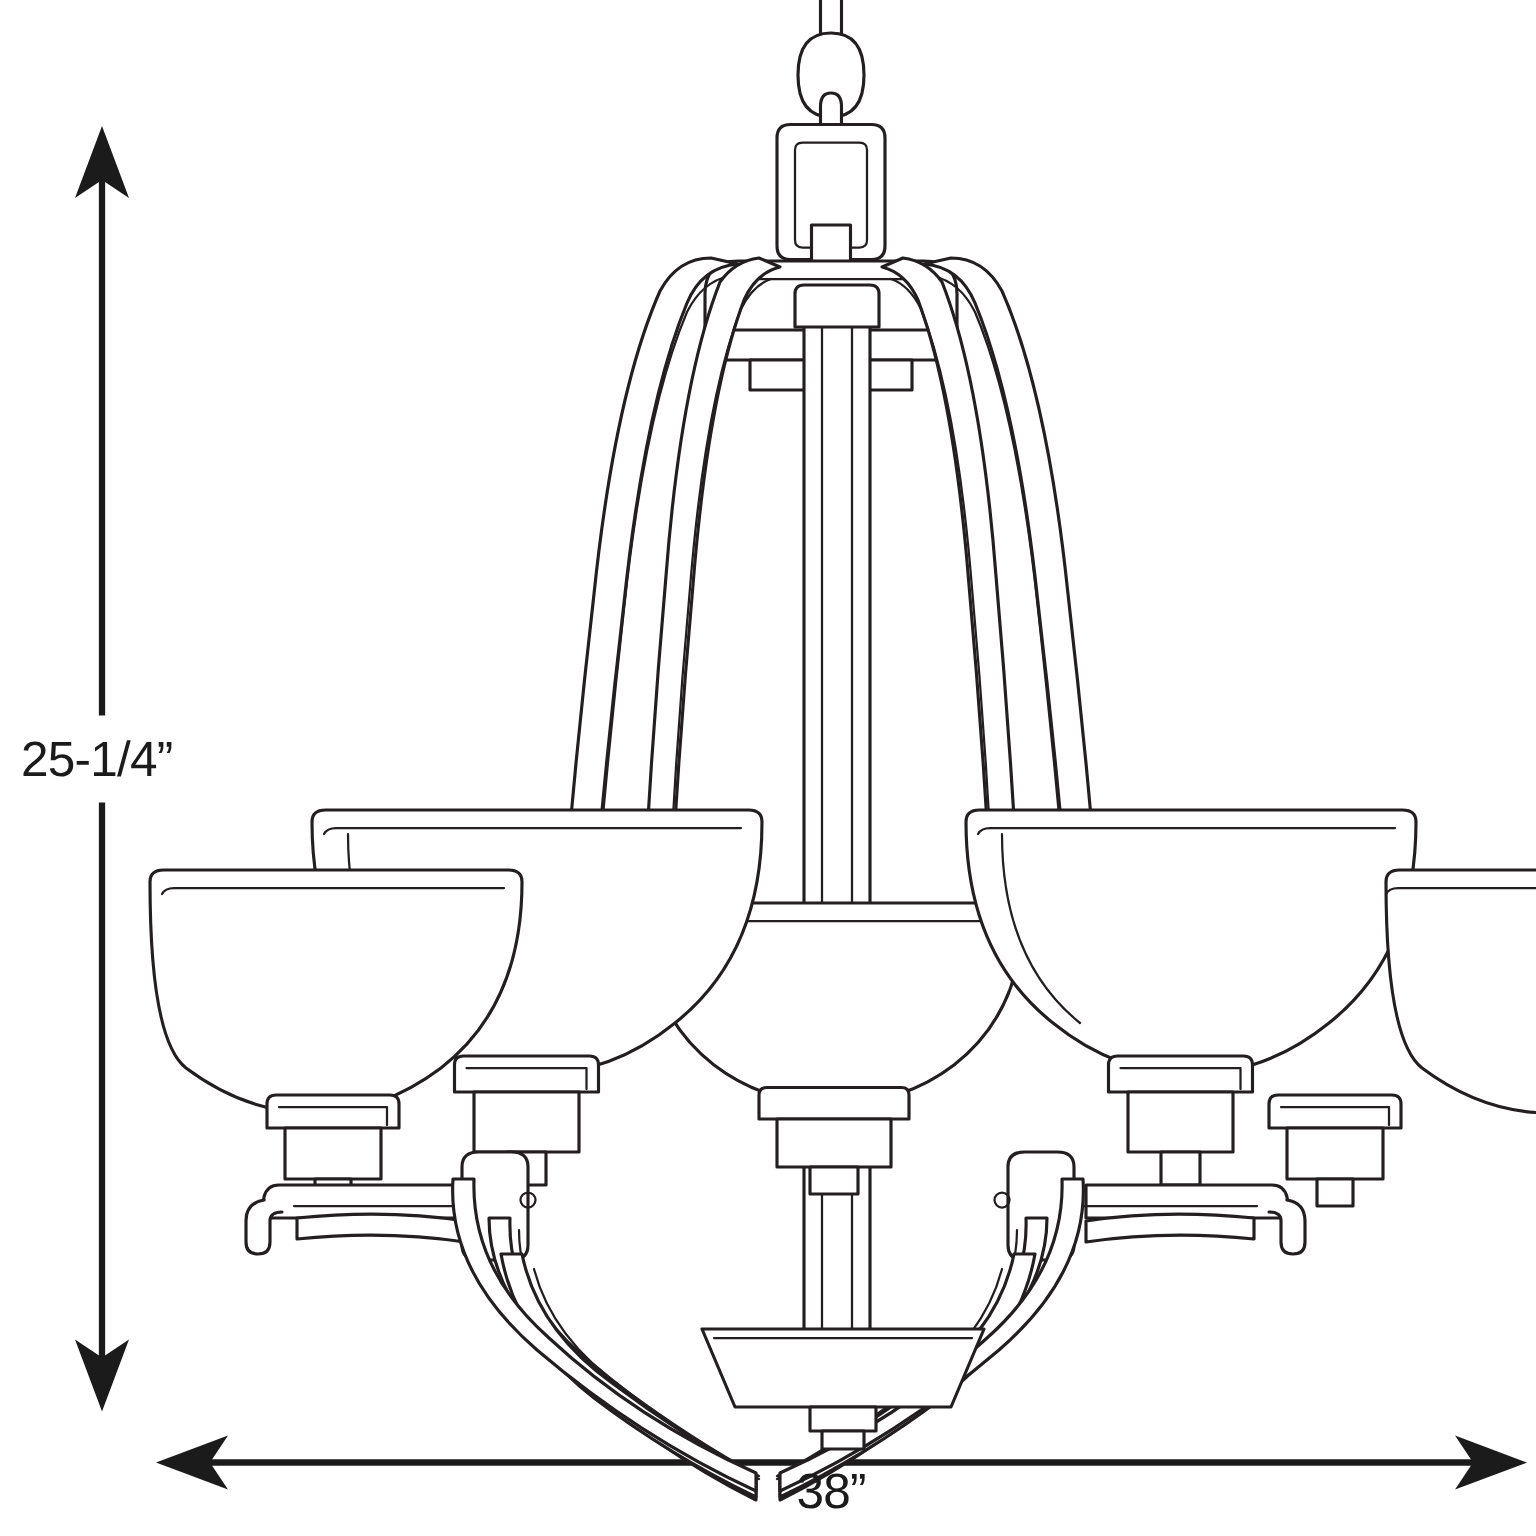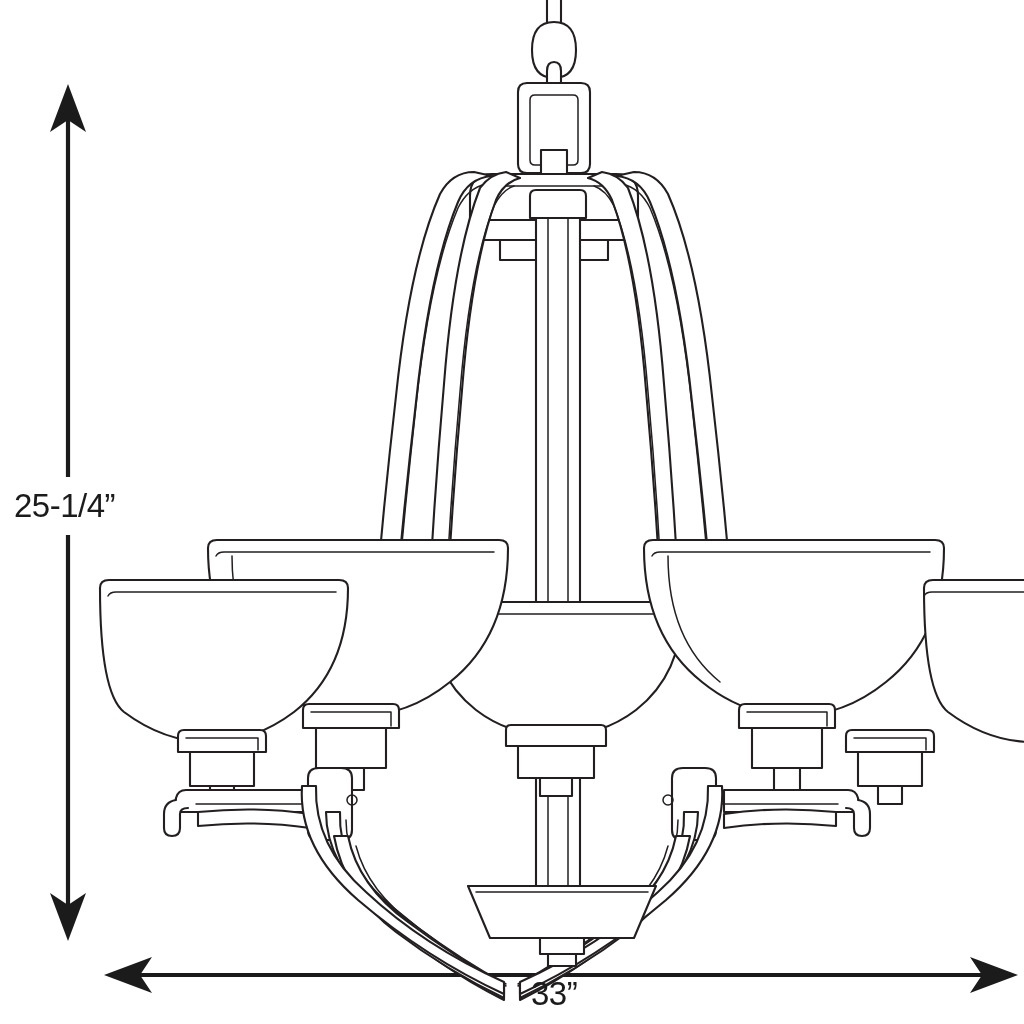--- a/index.html
+++ b/index.html
@@ -215,15 +215,15 @@
       <g>
         <path class="lnf" d="M540,938 h44 v16 h-44 z"></path>
         <path class="lnf" d="M548,954 h28 v12 h-28 z"></path>
       </g>
 
     </g>
   </svg>
 
   <div class="dim-label" id="height-label">25-1/4”</div>
 
-  <div class="dim-label" id="width-label">33”</div>
+  <div class="dim-label" id="width-label">38”</div>
 
 </div>
 
 </body></html>

